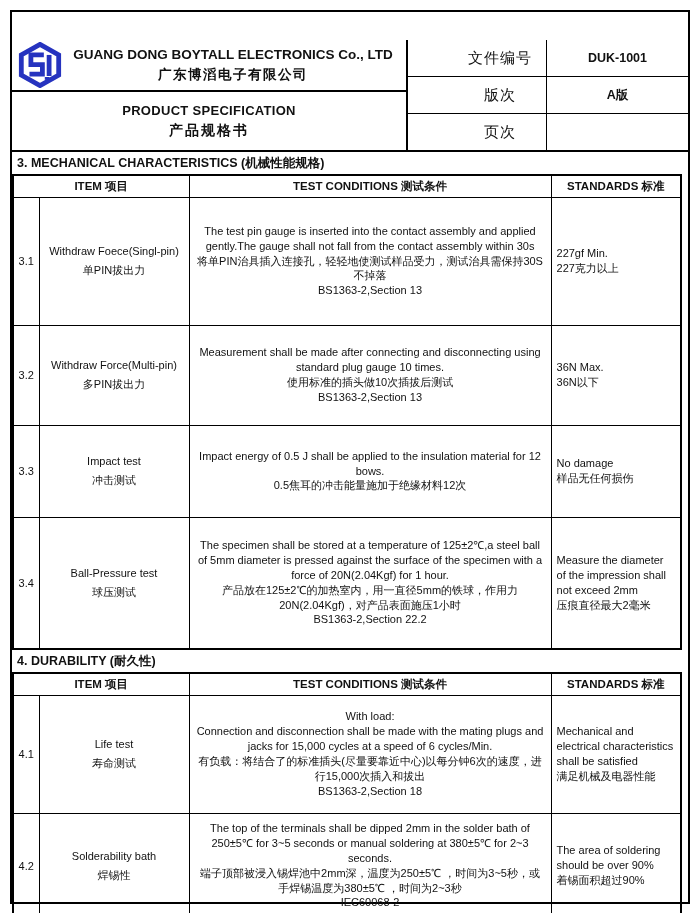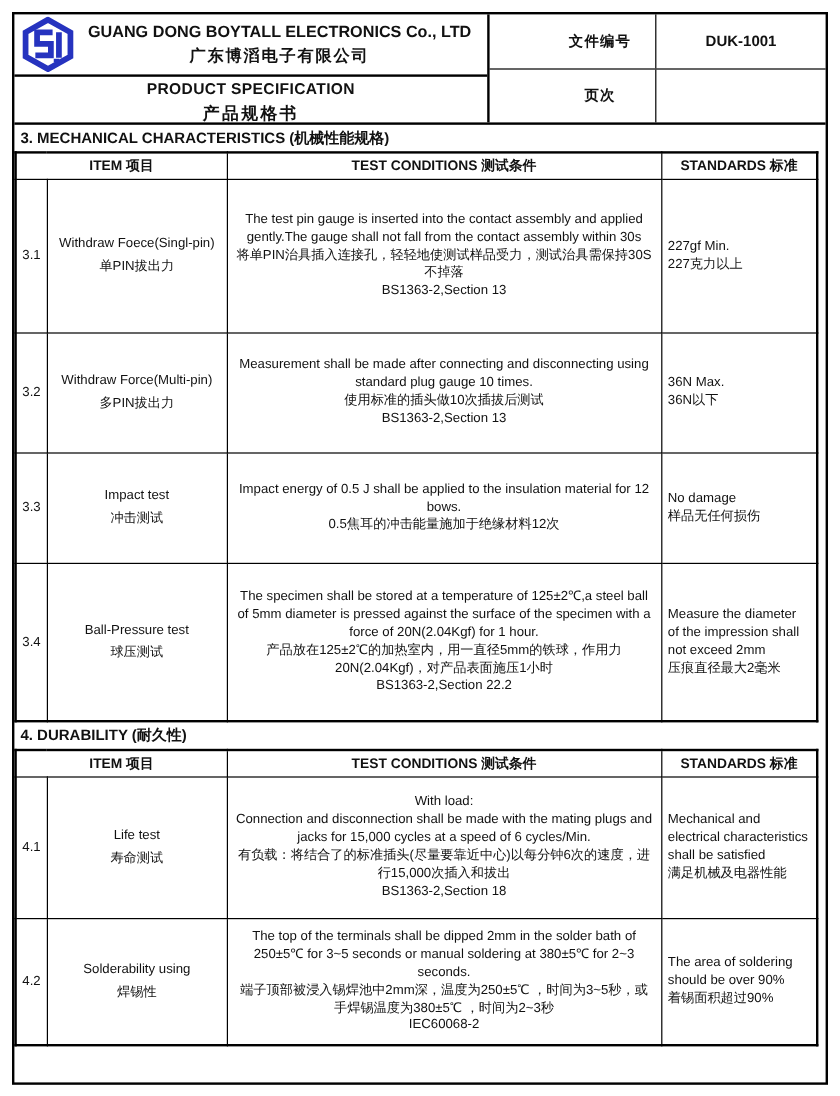--- a/index.html
+++ b/index.html
@@ -4,35 +4,35 @@
 <style>
   * { margin:0; padding:0; box-sizing:border-box; }
   html,body { background:#fff; }
   body {
     width:700px; height:913px; position:relative;
     font-family:"Liberation Sans", sans-serif; color:#111;
   }
   .page { position:absolute; left:10px; top:10px; width:680px; height:894px; border:2px solid #000; background:#fff; }
 
   
-  .header { display:flex; height:92px; border-bottom:2px solid #000; }
+  .header { display:flex; height:112px; border-bottom:2px solid #000;margin-top:28px; }
   .header-left { width:396px; border-right:2px solid #000; display:flex; flex-direction:column; }
   .company-row { height:52px; border-bottom:2px solid #000; display:flex; align-items:center; padding:2px 4px; }
   .logo { width:46px; height:46px; flex:0 0 46px; margin:0 1px; }
   .logo path, .logo polygon { stroke:var(--logo,#2633BF); fill:none; }
   .company-names { flex:1; text-align:center; font-weight:bold; line-height:1.45; }
   .company-en { font-size:13.5px; }
   .company-cn { font-size:13.5px; letter-spacing:1.5px; }
   .title-row { flex:1; display:flex; flex-direction:column; justify-content:center; text-align:center; font-weight:bold; line-height:1.5; }
   .doc-title-en { font-size:13px; letter-spacing:.3px; }
   .doc-title-cn { font-size:14px; letter-spacing:2px; }
   .header-right { flex:1; display:flex; flex-direction:column; }
   .info-row { flex:1; display:flex; border-bottom:1px solid #000; }
   .info-row.last { border-bottom:none; }
-  .info-label { width:139px; border-right:1px solid #000; display:flex; align-items:center; justify-content:center; font-weight:bold; font-size:12px; letter-spacing:1px;padding-left:46px; }
+  .info-label { width:139px; border-right:1px solid #000; display:flex; align-items:center; justify-content:center; font-weight:normal; font-size:15px; letter-spacing:1px;padding-left:46px; }
   .info-value { flex:1; display:flex; align-items:center; justify-content:center; font-weight:bold; font-size:12.5px; }
 
   
   .section-title { height:22px; display:flex; align-items:center; padding-left:5px; font-weight:bold; font-size:12.5px; }
   table.spec { border-collapse:collapse; width:668px; table-layout:fixed; border:2px solid #000; }
   table.spec th, table.spec td { border:1px solid #000; }
   table.spec thead th { height:22px; font-size:11.5px; font-weight:bold; text-align:center; }
   td.cell-no   { text-align:center; font-size:11px; vertical-align:middle; }
   td.cell-item { text-align:center; font-size:11px; line-height:1.7; vertical-align:middle; }
   td.cell-cond { padding:3px 6px; font-size:11px; line-height:1.35; vertical-align:middle;text-align:center; }
@@ -61,20 +61,24 @@
       <div class="title-row">
         <div class="doc-title-en">PRODUCT SPECIFICATION</div>
         <div class="doc-title-cn">产品规格书</div>
       </div>
     </div>
     <div class="header-right">
       <div class="info-row">
         <div class="info-label">文件编号</div>
         <div class="info-value">DUK-1001</div>
       </div>
+      <div class="info-row">
+        <div class="info-label">版次</div>
+        <div class="info-value">A版</div>
+      </div>
       <div class="info-row last">
         <div class="info-label">页次</div>
       </div>
     </div>
   </div>
 
   <div class="section-title">3. MECHANICAL CHARACTERISTICS  (机械性能规格)</div>
 
   <table class="spec">
     <colgroup>
@@ -192,21 +196,21 @@
           <div class="ln">BS1363-2,Section 18</div>
         </td>
         <td class="cell-std">
           <div class="ln">Mechanical and electrical characteristics shall be satisfied</div>
           <div class="ln">满足机械及电器性能</div>
         </td>
       </tr>
       <tr style="height:106px">
         <td class="cell-no">4.2</td>
         <td class="cell-item">
-          <div class="ln">Solderability using</div>
+          <div class="ln">Solderability bath</div>
           <div class="ln">焊锡性</div>
         </td>
         <td class="cell-cond">
           <div class="ln">The top of the terminals shall be dipped 2mm in the solder bath of 250±5℃ for 3~5 seconds or manual soldering at 380±5℃ for 2~3 seconds.</div>
           <div class="ln">端子顶部被浸入锡焊池中2mm深，温度为250±5℃ ，时间为3~5秒，或手焊锡温度为380±5℃ ，时间为2~3秒</div>
           <div class="ln">IEC60068-2</div>
           <div class="ln"></div>
         </td>
         <td class="cell-std">
           <div class="ln">The area of soldering should be over 90%</div>

